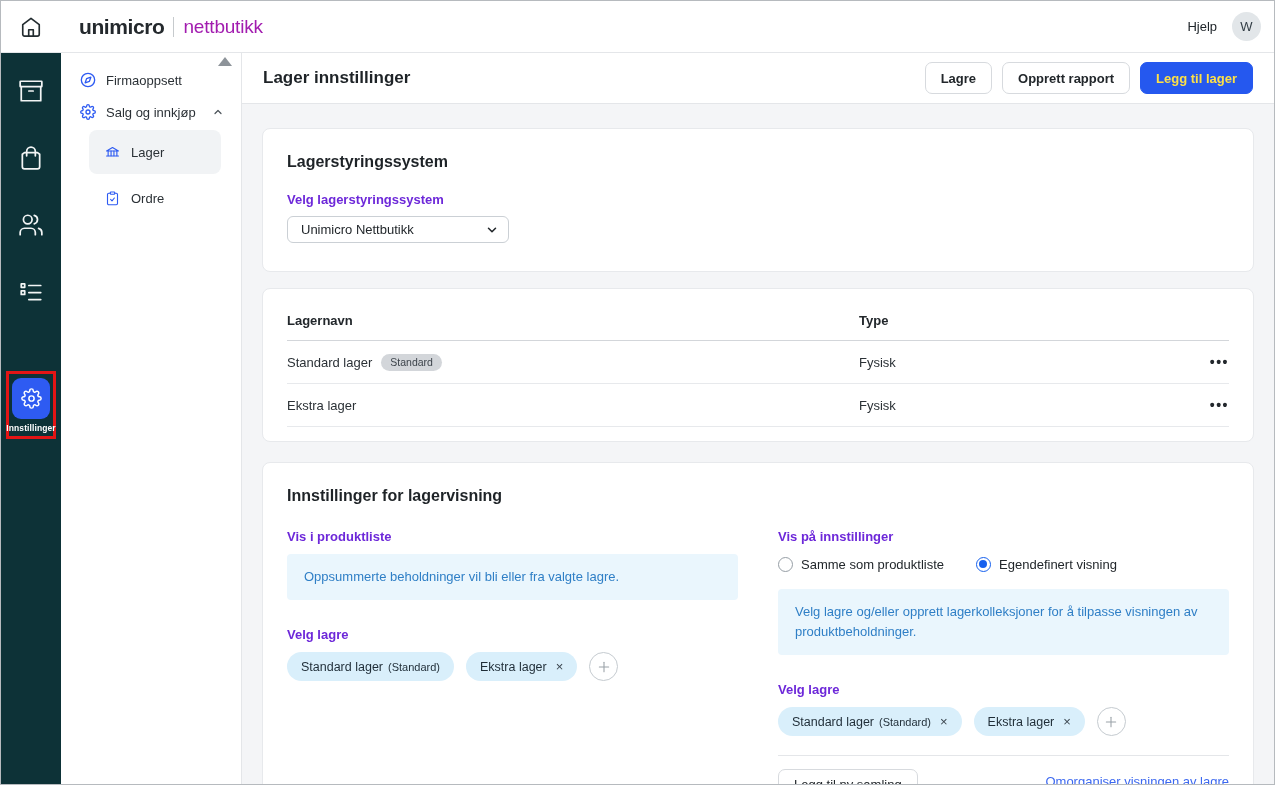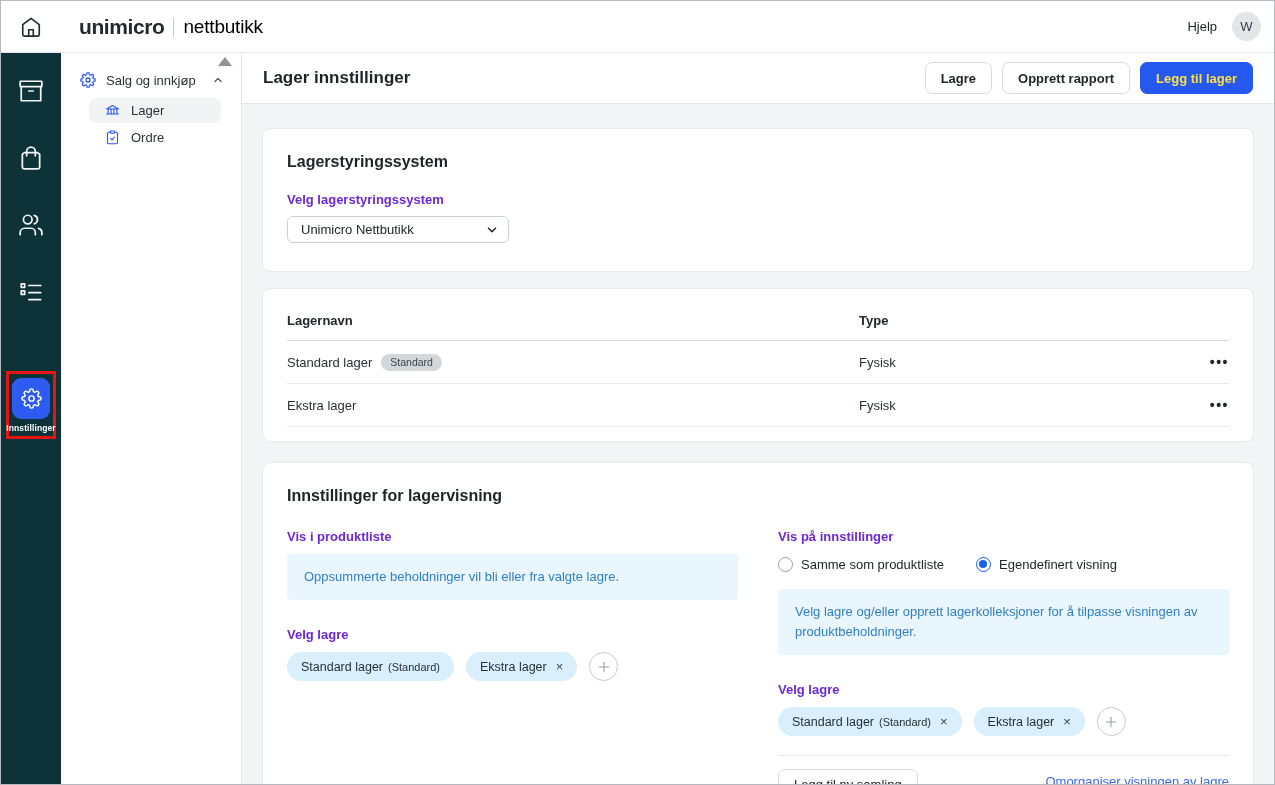--- a/index.html
+++ b/index.html
@@ -20,21 +20,21 @@
   .topbar {
     position: absolute; top: 0; left: 0; right: 0; height: 52px;
     background: #fff; border-bottom: 1px solid #e4e6e9;
     display: flex; align-items: center; z-index: 5;
   }
   .home-btn { width: 60px; height: 51px; display: flex; align-items: center; justify-content: center; cursor: pointer; background: #fff; border: none; }
   .home-btn svg { stroke: #232c30; }
   .logo { display: flex; align-items: center; margin-left: 18px; }
   .logo-main { font-size: 21px; font-weight: bold; color: #24292d; letter-spacing: -0.4px; }
   .logo-sep { width: 1px; height: 20px; background: #c6cacd; margin: 0 9px; }
-  .logo-suffix { font-size: 19px; font-weight: 400; color: #000000; letter-spacing: -0.2px; }
+  .logo-suffix { font-size: 19px; font-weight: 400; color: #a21caf; letter-spacing: -0.2px; }
   .topbar-right { margin-left: auto; display: flex; align-items: center; gap: 15px; padding-right: 13px; }
   .help-link { font-size: 13px; color: #20262b; cursor: pointer; background: none; border: none; font-family: inherit; }
   .avatar {
     width: 29px; height: 29px; border-radius: 50%;
     background: #e2e6e9; color: #323d45; font-size: 13px;
     display: flex; align-items: center; justify-content: center; cursor: pointer;
   }
   
   .primary-sidebar {
     position: absolute; top: 52px; left: 0; bottom: 0; width: 60px;
@@ -68,21 +68,21 @@
   .subnav-item {
     display: flex; align-items: center; height: 32px; width: 100%;
     padding-left: 19px; background: none; border: none; cursor: pointer;
     font-family: inherit; font-size: 13px; color: #2b3136; text-align: left;
   }
   .subnav-item .nav-ico { width: 16px; height: 16px; margin-right: 10px; display: flex; align-items: center; }
   .subnav-item .nav-ico svg { stroke: #2e5bf2; }
   .subnav-item .chev { margin-left: 16px; display: flex; }
   .subnav-item .chev svg { stroke: #4a5258; }
   .subnav-sub {
-    display: flex; align-items: center; height: 25px; margin: 2px 21px 2px 28px;
+    display: flex; align-items: center; height: 44px; margin: 2px 21px 2px 28px;
     width: 132px; padding-left: 16px; border-radius: 8px;
     background: none; border: none; cursor: pointer;
     font-family: inherit; font-size: 13px; color: #2b3136; text-align: left;
   }
   .subnav-sub.selected { background: #f1f3f5; }
   .subnav-sub .nav-ico { width: 15px; height: 15px; margin-right: 11px; display: flex; align-items: center; }
   .subnav-sub .nav-ico svg { stroke: #2e5bf2; }
   
   .main { position: absolute; top: 52px; left: 241px; right: 0; bottom: 0; background: #f4f5f7; }
   .main-header {
@@ -240,20 +240,29 @@
             <path d="M19.4 15a1.65 1.65 0 0 0 .33 1.82l.06.06a2 2 0 0 1 0 2.83 2 2 0 0 1-2.83 0l-.06-.06a1.65 1.65 0 0 0-1.82-.33 1.65 1.65 0 0 0-1 1.51V21a2 2 0 0 1-2 2 2 2 0 0 1-2-2v-.09A1.65 1.65 0 0 0 9 19.4a1.65 1.65 0 0 0-1.82.33l-.06.06a2 2 0 0 1-2.83 0 2 2 0 0 1 0-2.83l.06-.06a1.65 1.65 0 0 0 .33-1.82 1.65 1.65 0 0 0-1.51-1H3a2 2 0 0 1-2-2 2 2 0 0 1 2-2h.09A1.65 1.65 0 0 0 4.6 9a1.65 1.65 0 0 0-.33-1.82l-.06-.06a2 2 0 0 1 0-2.83 2 2 0 0 1 2.83 0l.06.06a1.65 1.65 0 0 0 1.82.33H9a1.65 1.65 0 0 0 1-1.51V3a2 2 0 0 1 2-2 2 2 0 0 1 2 2v.09a1.65 1.65 0 0 0 1 1.51 1.65 1.65 0 0 0 1.82-.33l.06-.06a2 2 0 0 1 2.83 0 2 2 0 0 1 0 2.83l-.06.06a1.65 1.65 0 0 0-.33 1.82V9a1.65 1.65 0 0 0 1.51 1H21a2 2 0 0 1 2 2 2 2 0 0 1-2 2h-.09a1.65 1.65 0 0 0-1.51 1z"></path>
           </svg>
         </span>
       </button>
       <span class="settings-label">Innstillinger</span>
     </div>
   </nav>
 
   <nav class="subnav">
     <span class="scroll-up"></span>
+    <button class="subnav-item">
+      <span class="nav-ico">
+        <svg width="16" height="16" viewBox="0 0 24 24" fill="none" stroke-width="2" stroke-linecap="round" stroke-linejoin="round">
+          <circle cx="12" cy="12" r="10"></circle>
+          <polygon points="16.24 7.76 14.12 14.12 7.76 16.24 9.88 9.88"></polygon>
+        </svg>
+      </span>
+      <span>Firmaoppsett</span>
+    </button>
     <button class="subnav-item">
       <span class="nav-ico">
         <svg width="16" height="16" viewBox="0 0 24 24" fill="none" stroke-width="2" stroke-linecap="round" stroke-linejoin="round">
           <circle cx="12" cy="12" r="3"></circle>
           <path d="M19.4 15a1.65 1.65 0 0 0 .33 1.82l.06.06a2 2 0 0 1 0 2.83 2 2 0 0 1-2.83 0l-.06-.06a1.65 1.65 0 0 0-1.82-.33 1.65 1.65 0 0 0-1 1.51V21a2 2 0 0 1-2 2 2 2 0 0 1-2-2v-.09A1.65 1.65 0 0 0 9 19.4a1.65 1.65 0 0 0-1.82.33l-.06.06a2 2 0 0 1-2.83 0 2 2 0 0 1 0-2.83l.06-.06a1.65 1.65 0 0 0 .33-1.82 1.65 1.65 0 0 0-1.51-1H3a2 2 0 0 1-2-2 2 2 0 0 1 2-2h.09A1.65 1.65 0 0 0 4.6 9a1.65 1.65 0 0 0-.33-1.82l-.06-.06a2 2 0 0 1 0-2.83 2 2 0 0 1 2.83 0l.06.06a1.65 1.65 0 0 0 1.82.33H9a1.65 1.65 0 0 0 1-1.51V3a2 2 0 0 1 2-2 2 2 0 0 1 2 2v.09a1.65 1.65 0 0 0 1 1.51 1.65 1.65 0 0 0 1.82-.33l.06-.06a2 2 0 0 1 2.83 0 2 2 0 0 1 0 2.83l-.06.06a1.65 1.65 0 0 0-.33 1.82V9a1.65 1.65 0 0 0 1.51 1H21a2 2 0 0 1 2 2 2 2 0 0 1-2 2h-.09a1.65 1.65 0 0 0-1.51 1z"></path>
         </svg>
       </span>
       <span>Salg og innkjøp</span>
       <span class="chev">
         <svg width="12" height="12" viewBox="0 0 24 24" fill="none" stroke-width="2.4" stroke-linecap="round" stroke-linejoin="round">

